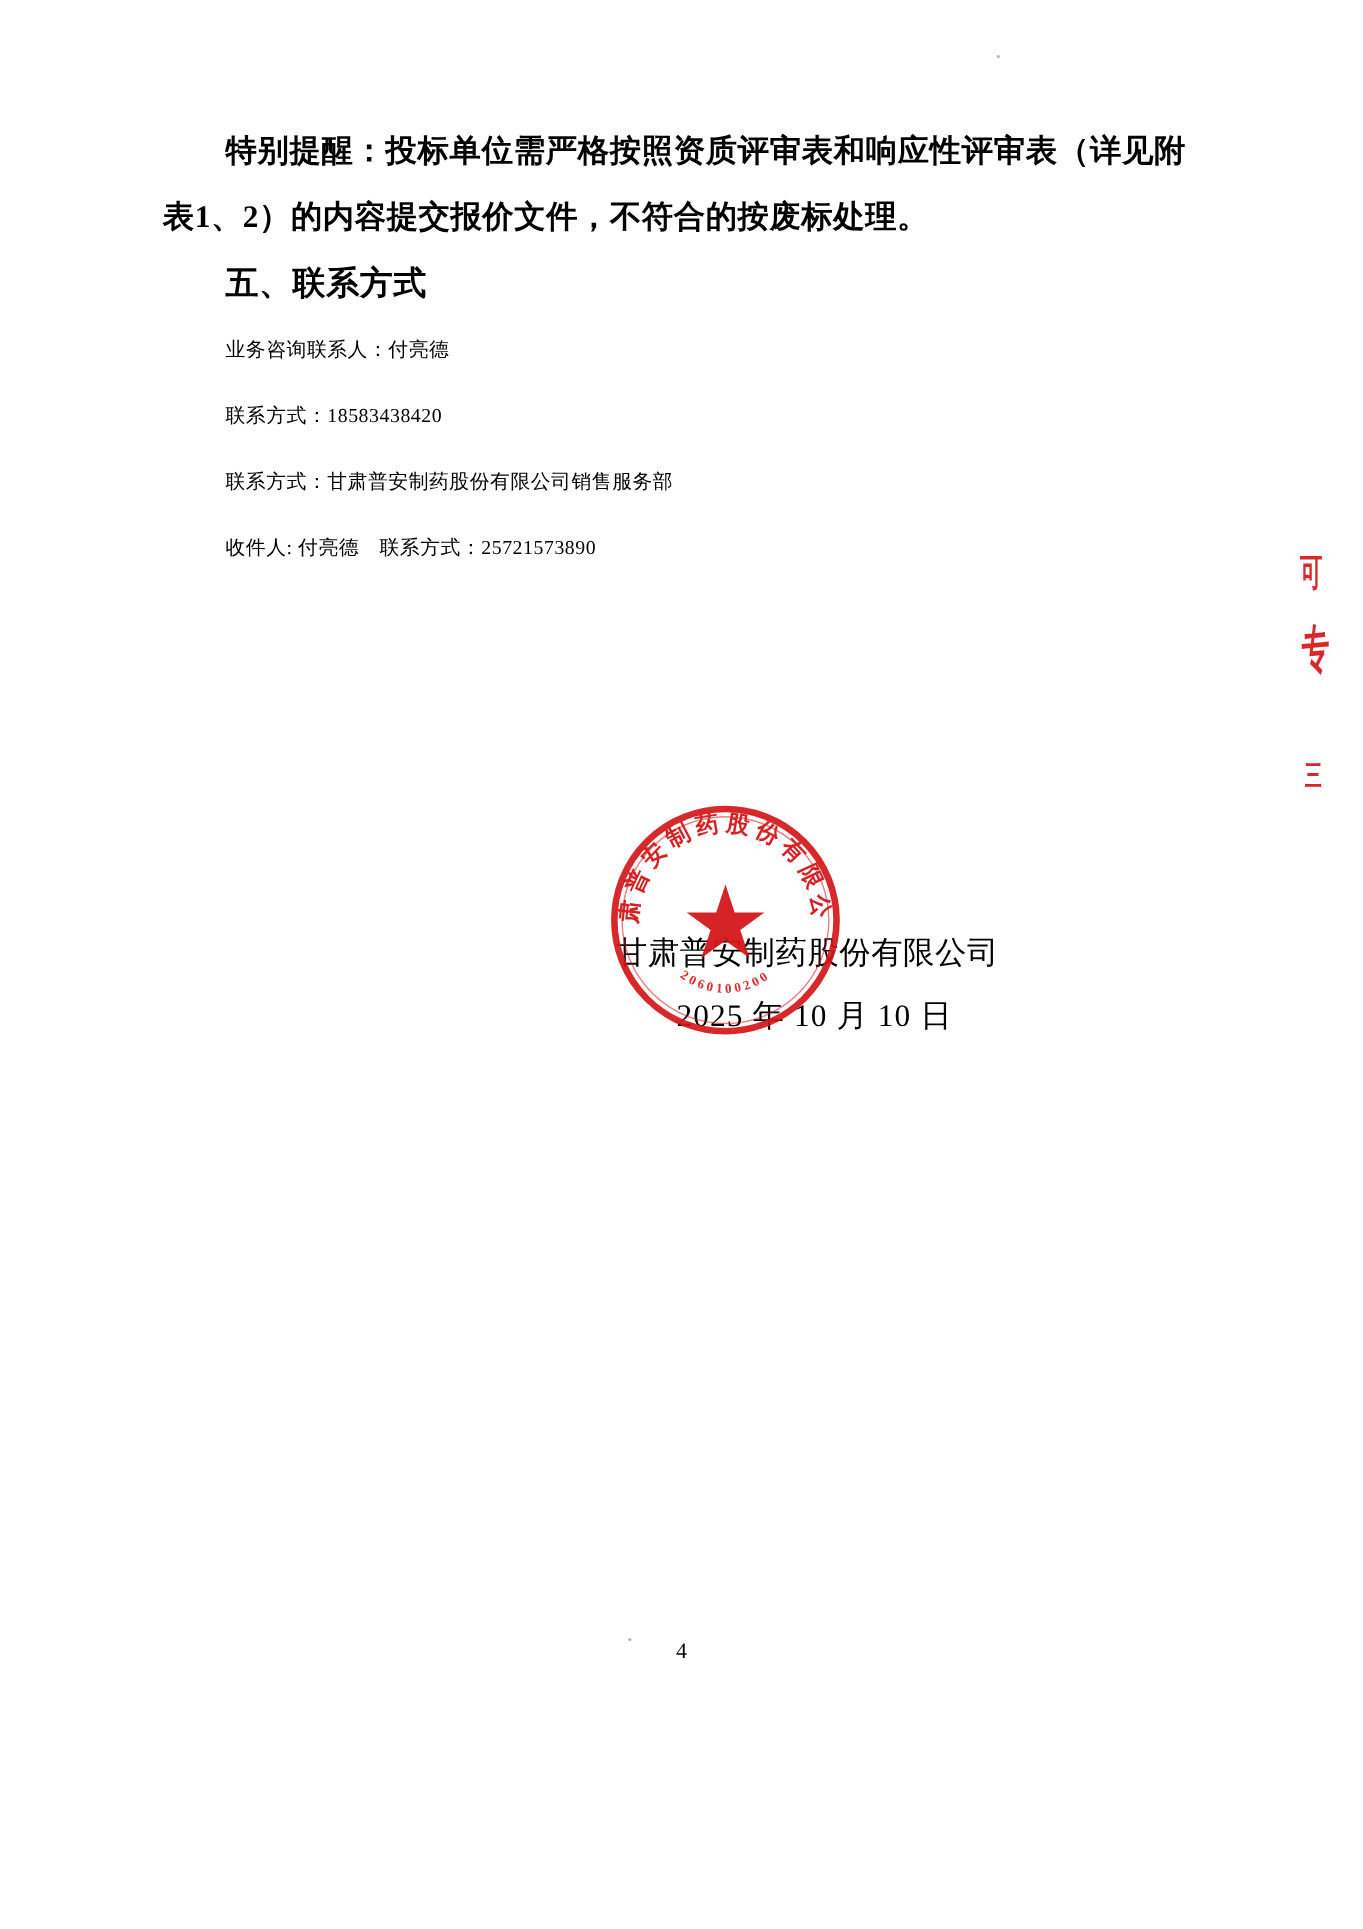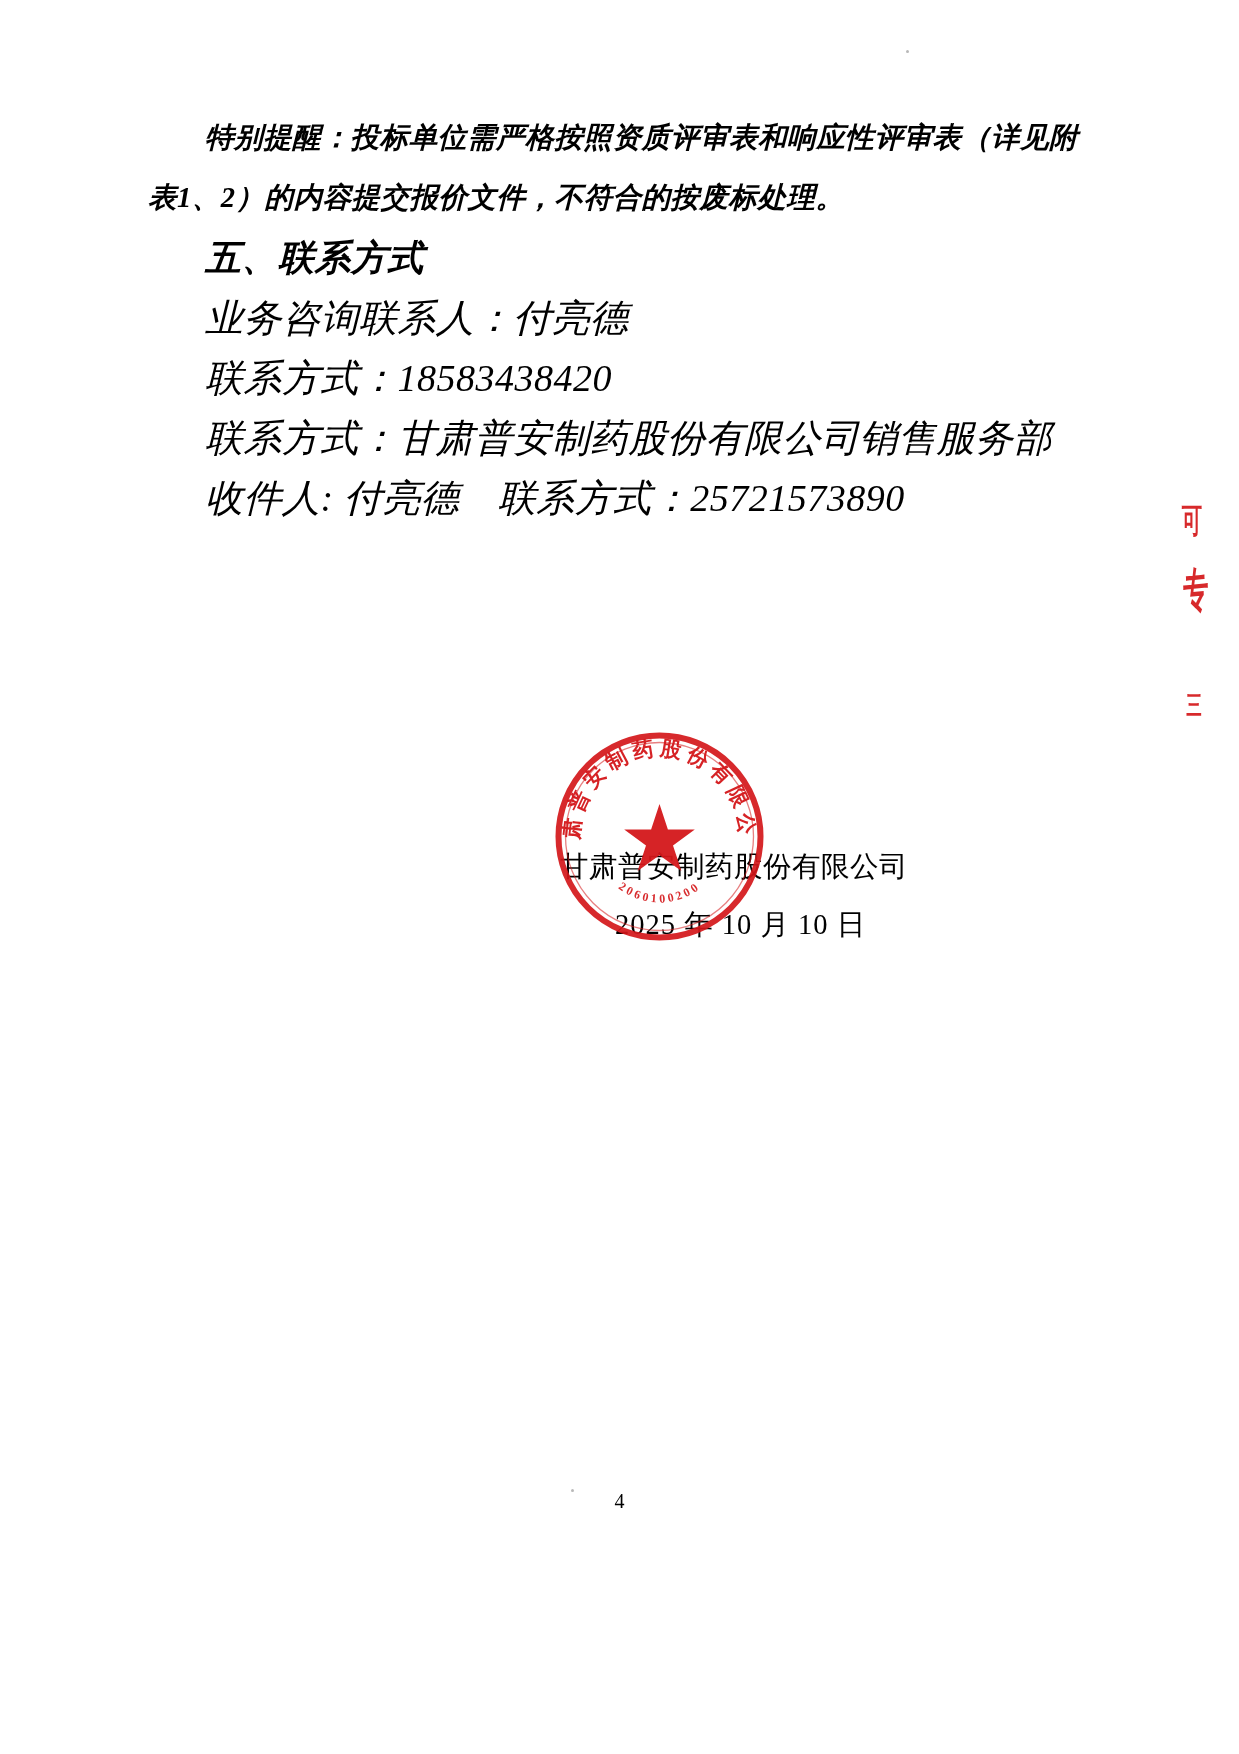--- a/index.html
+++ b/index.html
@@ -16,45 +16,44 @@
     width: 1239px;
     height: 1754px;
     background: #ffffff;
     overflow: hidden;
   }
   .content {
     position: absolute;
     left: 148px;
     top: 108px;
     width: 930px;
-    font-style: italic;
   }
   .para {
     font-size: 28.5px;
     line-height: 60px;
     letter-spacing: 0.5px;
     text-align: justify;
     margin: 0 0 0 0;
   }
   .para.indent {
     text-indent: 57px;
   }
   .bold {
     font-weight: bold;
   }
   .heading {
-    font-size: 36px;
+    font-size: 30px;
     font-weight: bold;
     line-height: 60px;
     letter-spacing: 0.5px;
     margin: 0;
     text-indent: 57px;
   }
   .line {
-    font-size: 38px;
+    font-size: 18px;
     line-height: 60px;
     letter-spacing: 0.5px;
     margin: 0;
     text-indent: 57px;
     white-space: pre-wrap;
   }
   .sign-block {
     position: absolute;
     left: 560px;
     top: 838px;

